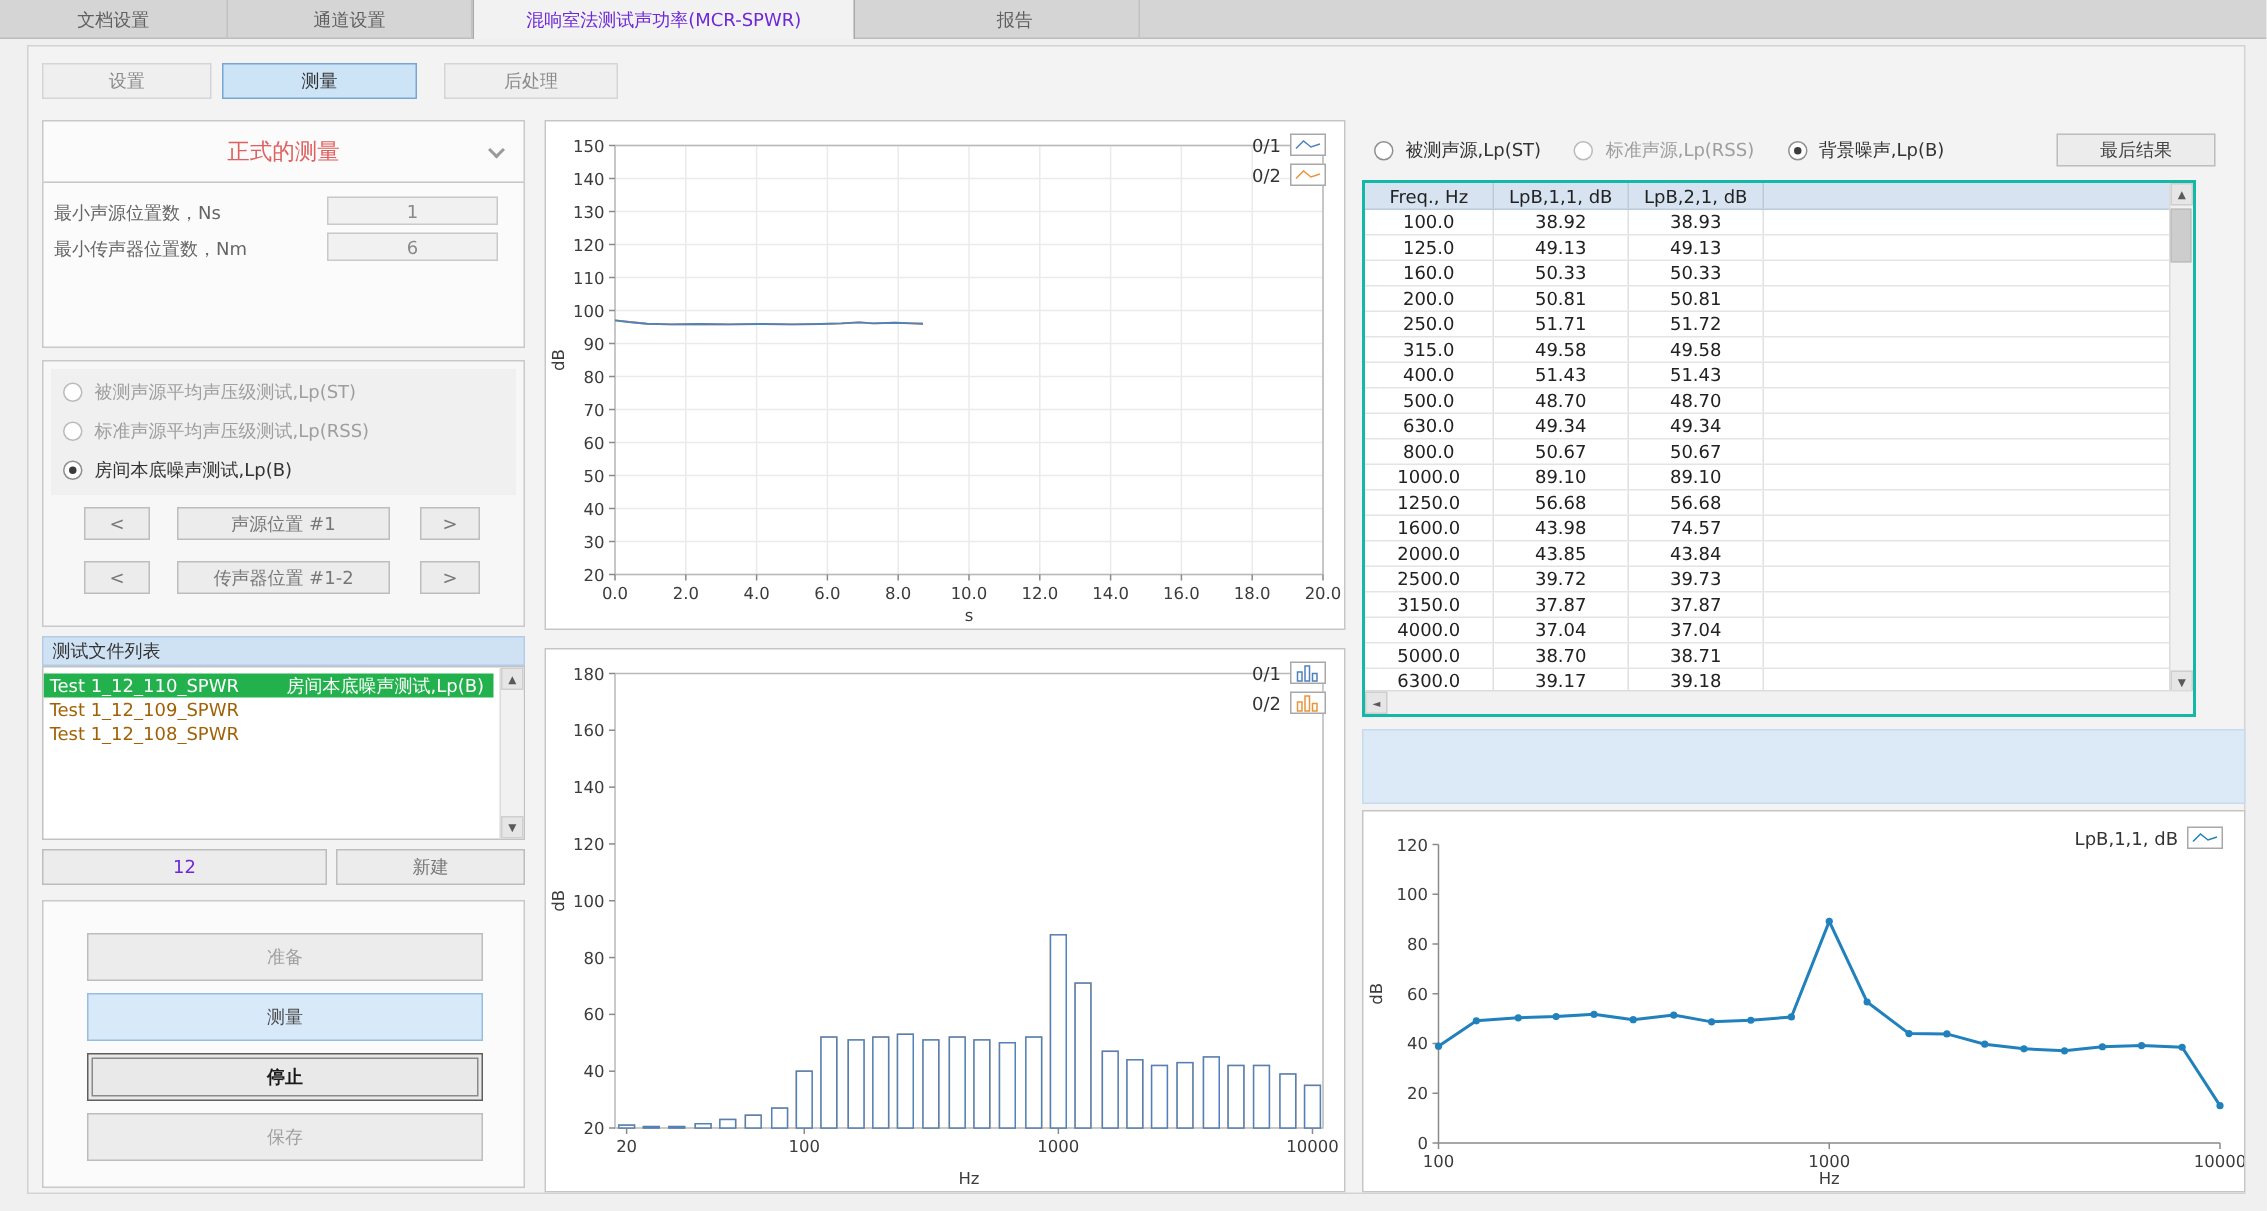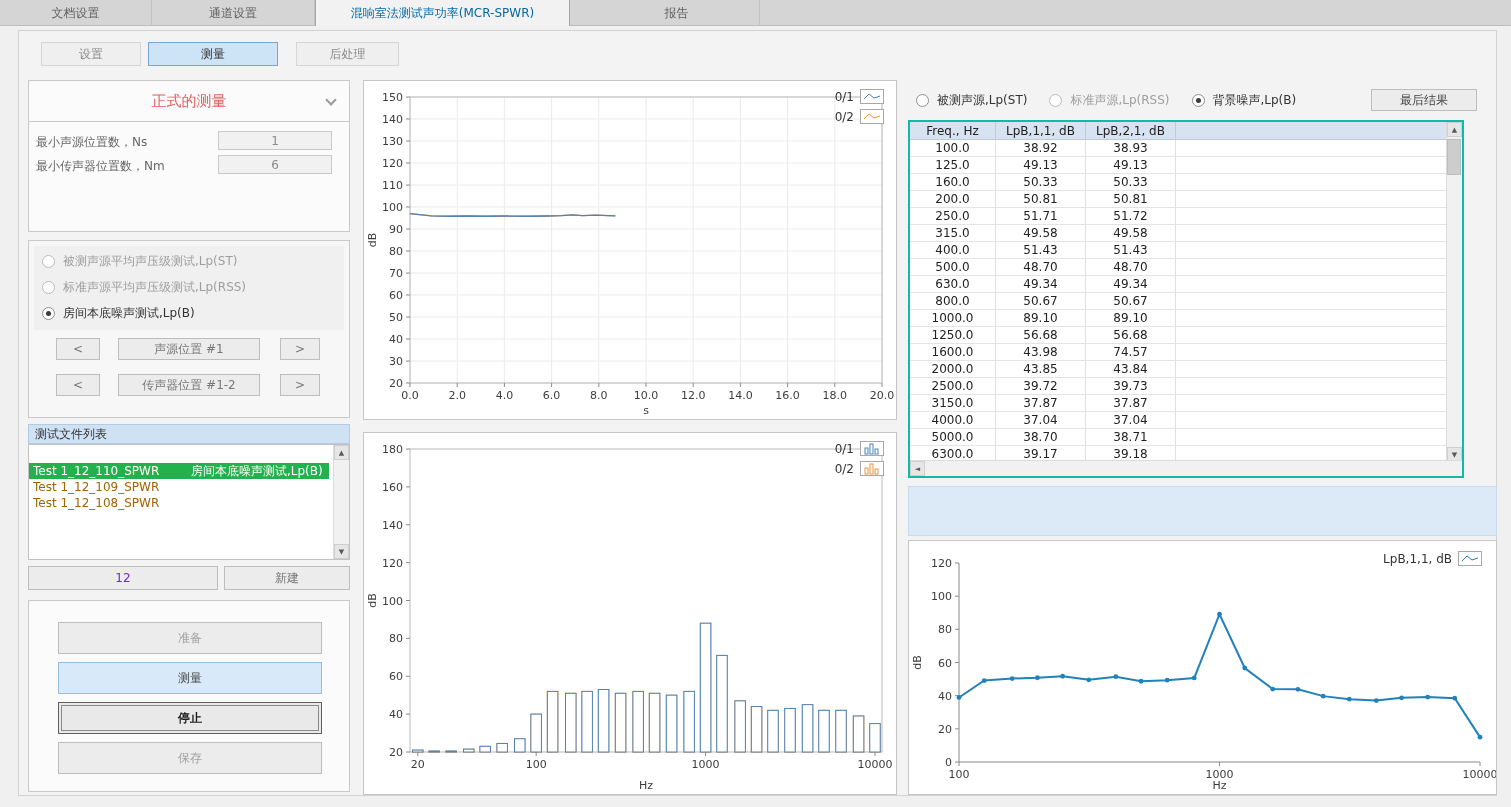--- a/index.html
+++ b/index.html
@@ -1,21 +1,21 @@
 <!DOCTYPE html>
 <html><head>
 <meta charset="utf-8">
 <style>
   *{margin:0;padding:0;box-sizing:border-box}
   html,body{width:1511px;height:807px}
   body{position:relative;background:#f0f0f0;font-family:"DejaVu Sans","Liberation Sans",sans-serif;font-size:12px;color:#333;overflow:hidden}
   .abs{position:absolute}
   .tabstrip{left:0;top:0;width:1511px;height:26px;background:#d5d5d5;border-bottom:1px solid #bdbdbd;display:flex}
   .main-tab{height:26px;display:flex;align-items:center;justify-content:center;color:#5f5f5f;border-right:1px solid #c2c2c2;cursor:pointer}
-  .main-tab.active{background:#f2f2f2;color:#0369a1;border-left:1px solid #a8a8a8;border-right:1px solid #a8a8a8}
+  .main-tab.active{background:#f2f2f2;color:#6d28d9;border-left:1px solid #a8a8a8;border-right:1px solid #a8a8a8}
   .frame{border:1px solid #d2d2d2;background:#f3f3f3}
   .subtab{display:flex;align-items:center;justify-content:center;background:#efefef;border:1px solid #d5d5d5;color:#8a8a8a;cursor:pointer}
   .subtab.active{background:#cde3f6;border:1px solid #74a7d8;color:#333}
   .box{background:#fbfbfb;border:1px solid #c9c9c9}
   .dropdown{display:flex;align-items:center;justify-content:center}
   .dropdown-text{color:#e06060;font-size:15px}
   .chev{position:absolute;right:14px;top:15px;width:8px;height:8px;border-right:2px solid #9a9a9a;border-bottom:2px solid #9a9a9a;transform:rotate(45deg)}
   .param-label{color:#666}
   .param-value{background:#f1f1f1;border:1px solid #c9c9c9;color:#8a8a8a;display:flex;align-items:center;justify-content:center}
   .radio-row{display:flex;align-items:center;gap:8px;height:26px}
@@ -89,21 +89,21 @@
   </div>
 
 <div class="abs btn" style="left:56px;top:338px;width:44px;height:22px">&lt;</div>
 <div class="abs btn" style="left:118px;top:338px;width:142px;height:22px">声源位置 #1</div>
 <div class="abs btn" style="left:280px;top:338px;width:40px;height:22px">&gt;</div>
 <div class="abs btn" style="left:56px;top:374px;width:44px;height:22px">&lt;</div>
 <div class="abs btn" style="left:118px;top:374px;width:142px;height:22px">传声器位置 #1-2</div>
 <div class="abs btn" style="left:280px;top:374px;width:40px;height:22px">&gt;</div>
 
 <div class="abs list-header" style="left:28px;top:424px;width:322px;height:20px">测试文件列表</div>
-<div class="abs listbox" style="left:28px;top:444px;width:322px;height:116px;padding:18px 20px 0 0">
+<div class="abs listbox" style="left:28px;top:444px;width:322px;height:116px;padding:4px 20px 0 0">
     <div class="file-item sel">
       <span class="fname">Test 1_12_110_SPWR</span>
       <span class="fdesc">房间本底噪声测试,Lp(B)</span>
     </div>
     <div class="file-item">
       <span class="fname">Test 1_12_109_SPWR</span>
     </div>
     <div class="file-item">
       <span class="fname">Test 1_12_108_SPWR</span>
     </div>
@@ -539,19 +539,19 @@
         <span>LpB,1,1, dB</span>
         <span class="legend-icon">
           <svg width="20" height="13">
             <polyline points="2,9 7,4 12,8 18,6" fill="none" stroke="#2181bd"></polyline>
           </svg>
         </span>
       </div>
     </div>
 </div>
 
-<div class="subtab abs" style="left: 41px; top: 42px; width: 100px; height: 24px; font-family: Liberation Mono, monospace;">设置</div>
+<div class="subtab abs" style="left: 28px; top: 42px; width: 113px; height: 24px; font-family: Liberation Mono, monospace;">设置</div>
 <div class="subtab active abs" style="left: 148px; top: 42px; width: 130px; height: 24px;">测量</div>
-<div class="subtab abs" style="left: 296px; top: 42px; width: 103px; height: 24px;">后处理</div>
+<div class="subtab abs" style="left: 296px; top: 42px; width: 116px; height: 24px;">后处理</div>
 <div class="btn dim2 abs" style="left: 58px; top: 622px; width: 264px; height: 32px;">准备</div>
 <div class="btn blue abs" style="left: 58px; top: 662px; width: 264px; height: 32px;">测量</div>
 <div class="btn focused abs" style="left: 58px; top: 702px; width: 264px; height: 32px;">停止</div>
 <div class="btn dim2 abs" style="left: 58px; top: 742px; width: 264px; height: 32px;">保存</div>
 
 </body></html>

